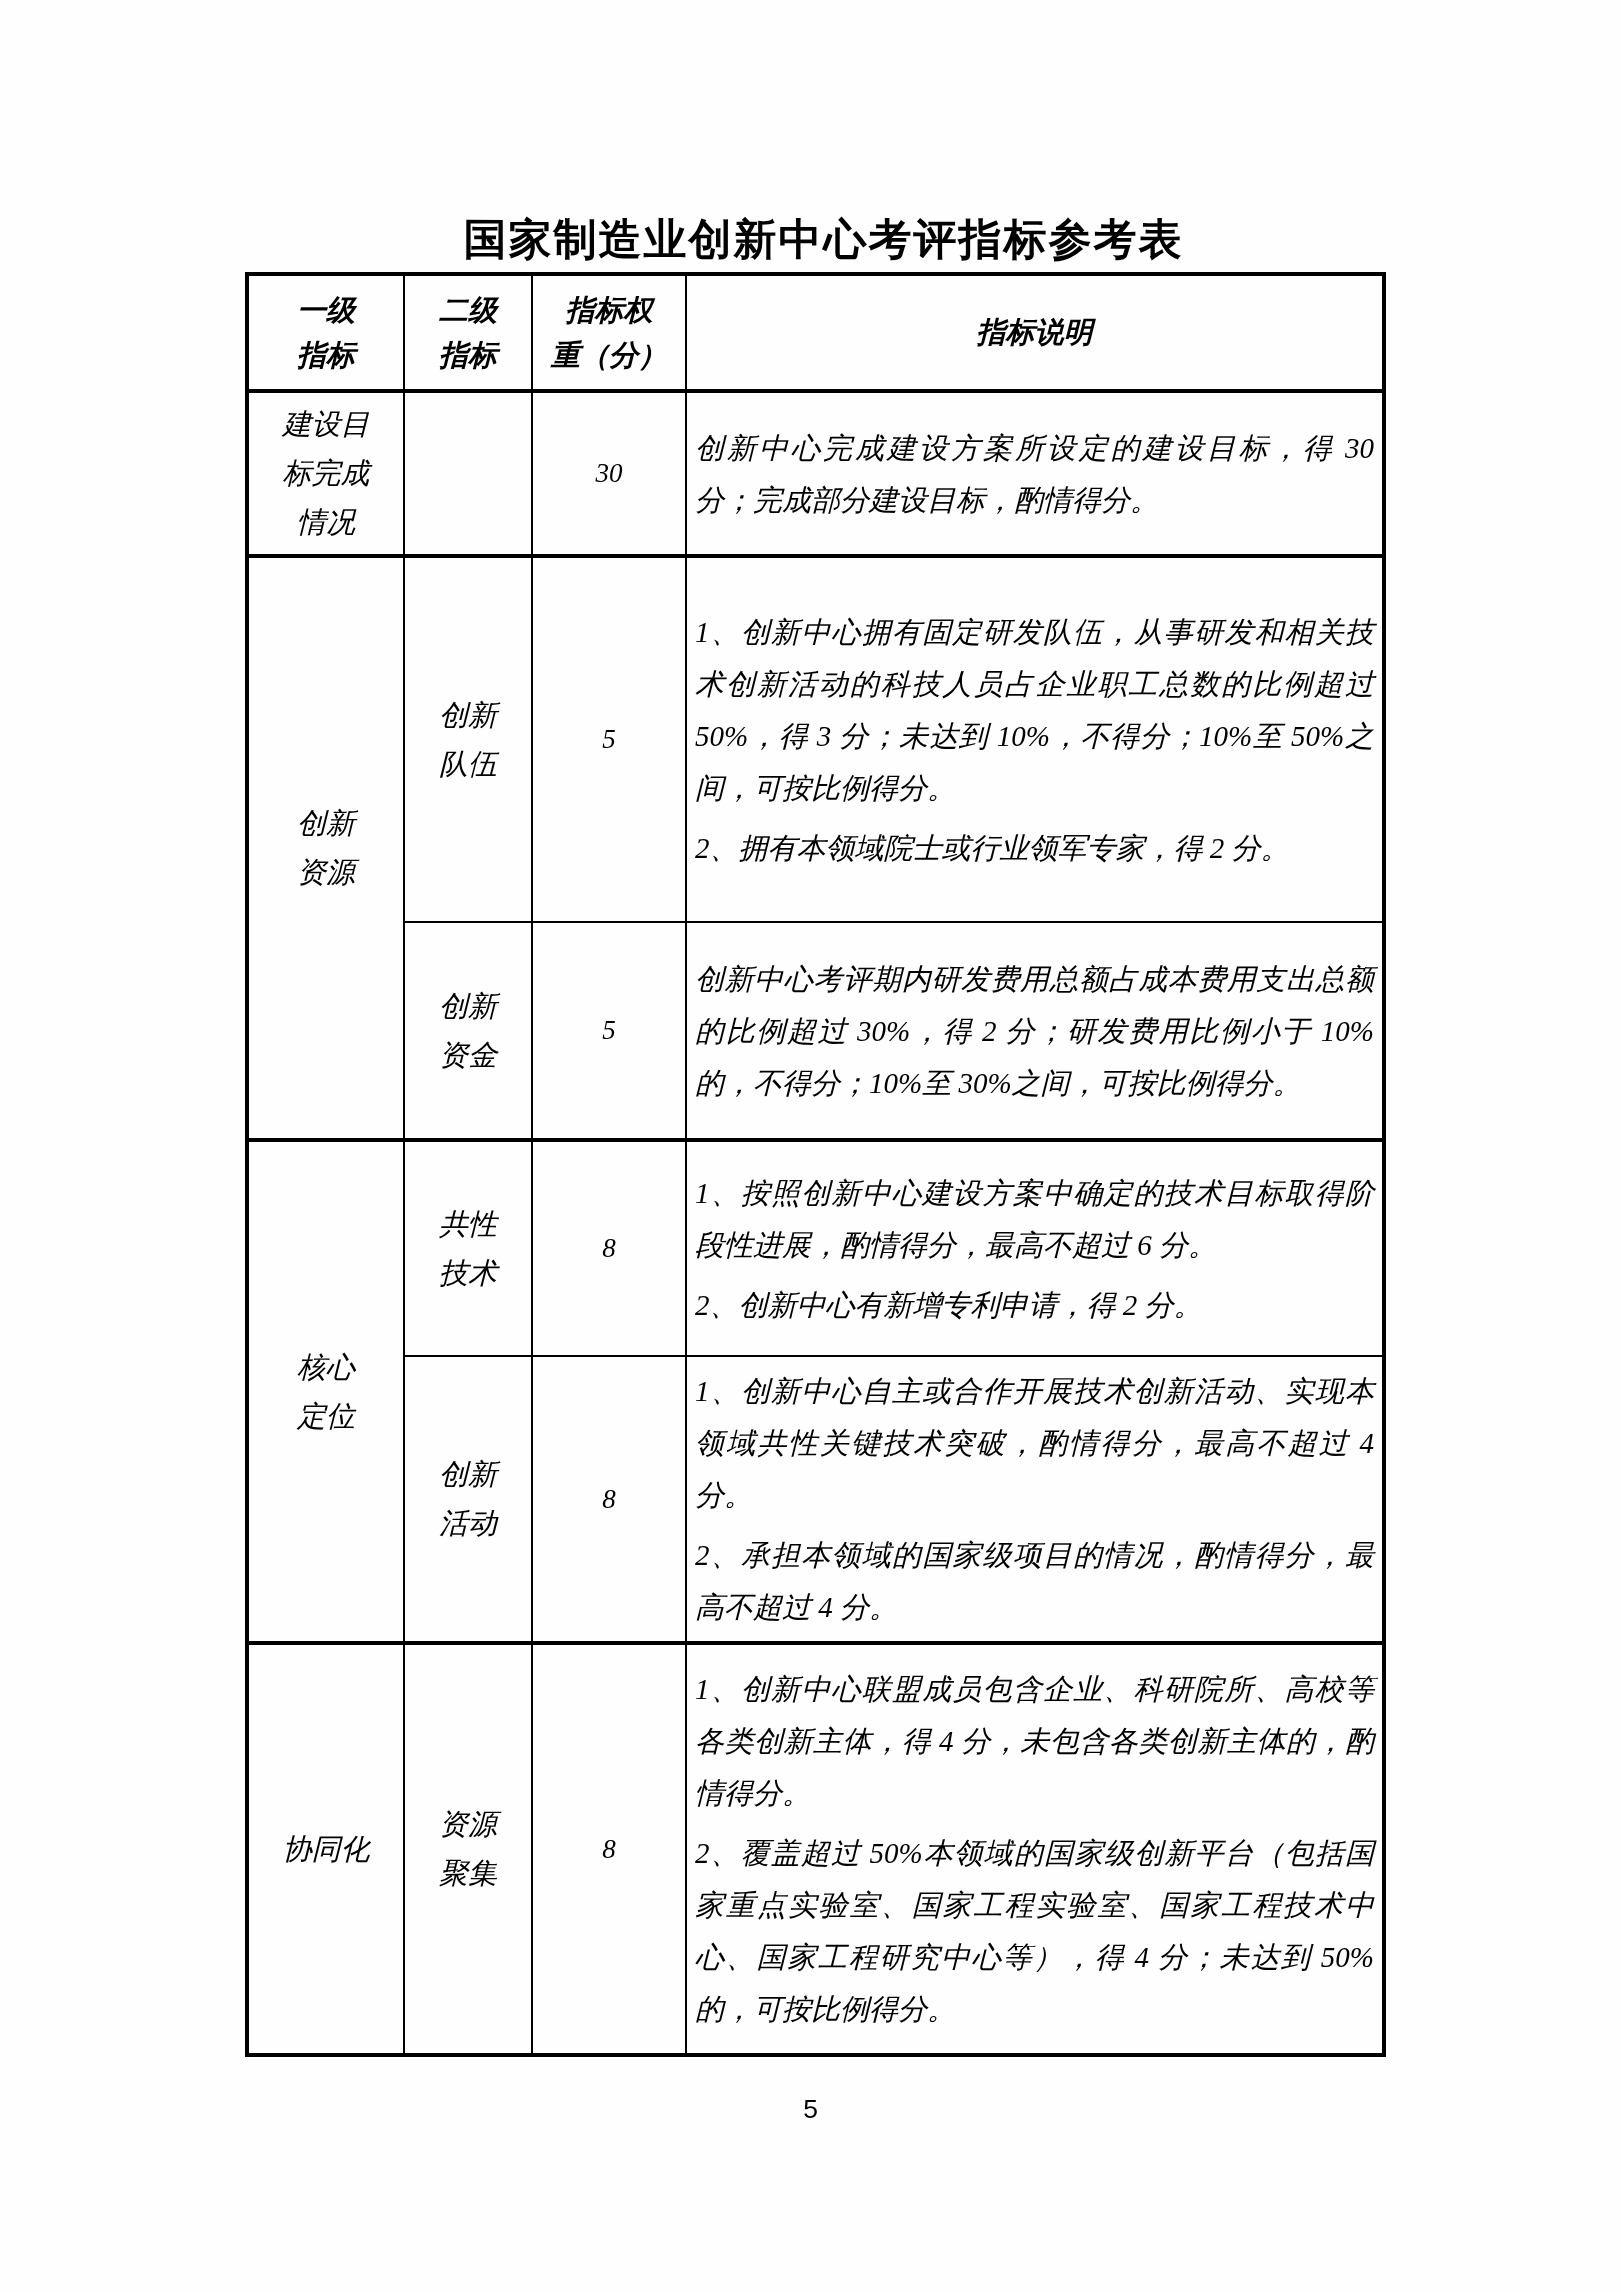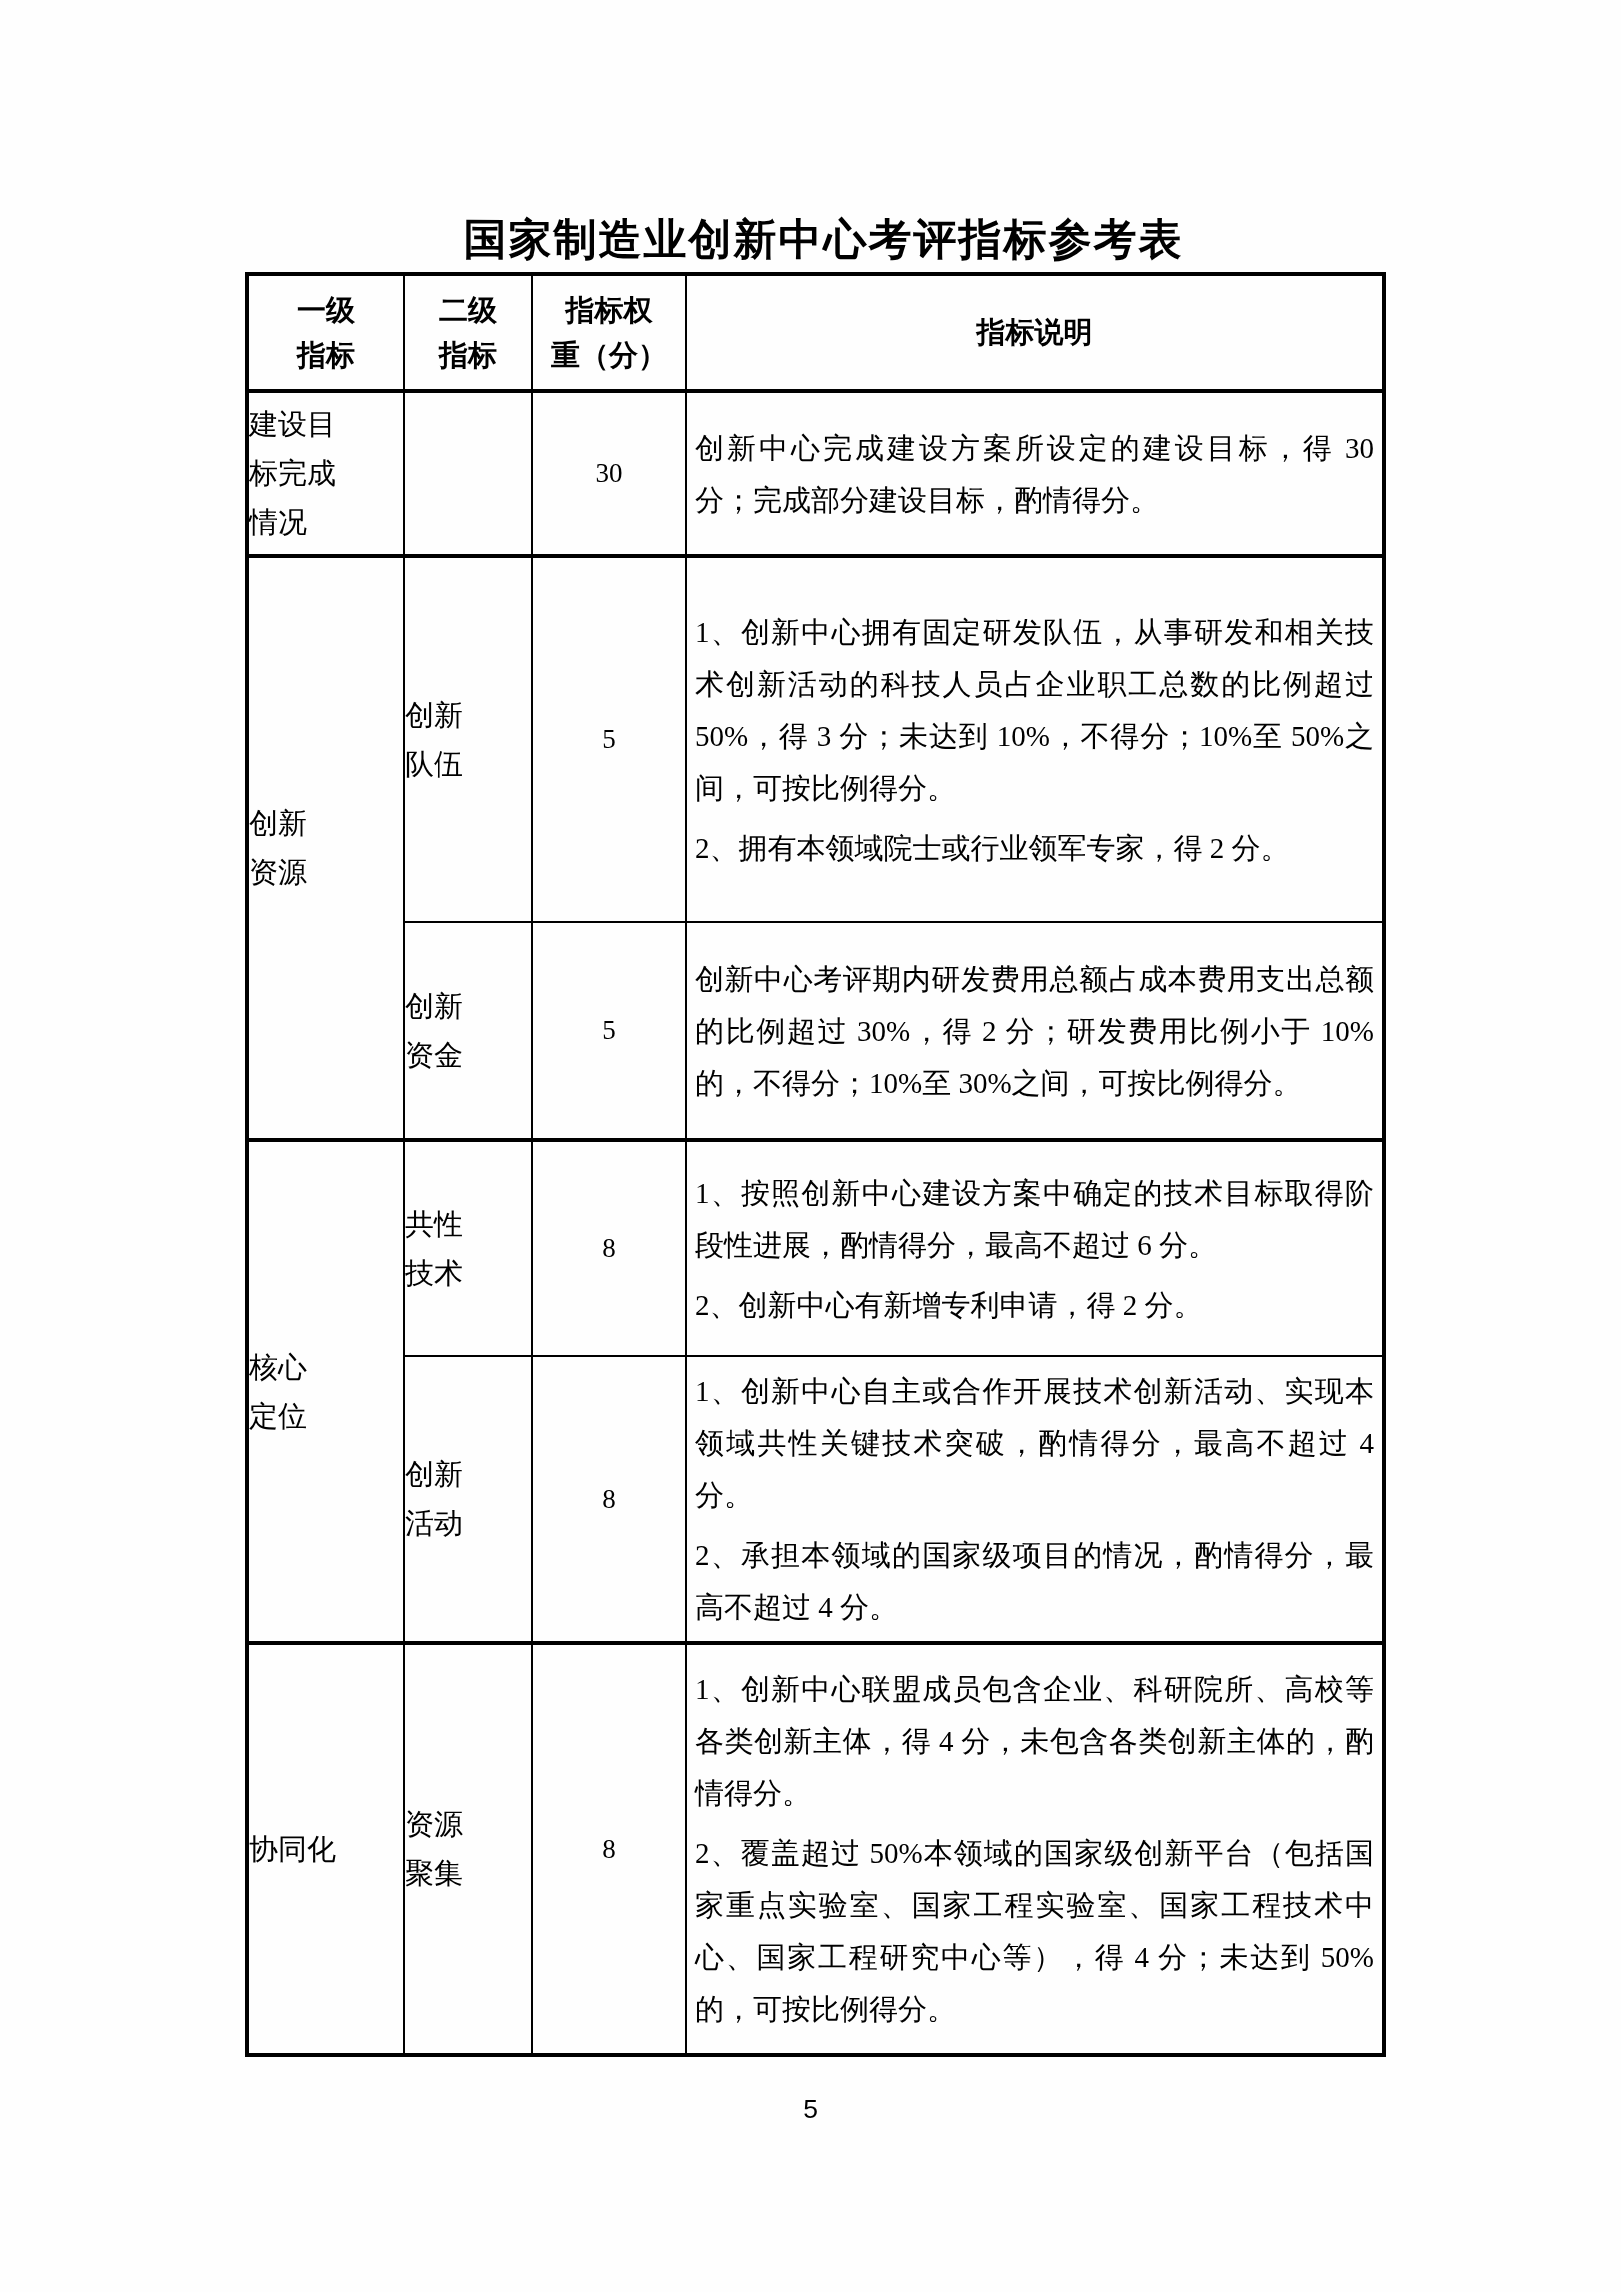--- a/index.html
+++ b/index.html
@@ -28,37 +28,39 @@
     margin: 13px;
   }
   table.eval {
     position: absolute;
     left: 245px;
     top: 272px;
     width: 1137px;
     border-collapse: collapse;
     table-layout: fixed;
     border: 4.9px solid #000;
+    font-style: italic;
   }
   table.eval th, table.eval td {
     border: 2.9px solid #000;
     vertical-align: middle;
     padding: 0;
   }
   tr.group-row > th, tr.group-row > td { border-top-width: 4.9px; }
   tr.sub-row > td { border-top-width: 2px; }
   th.hdr {
     font-size: 29px;
     font-weight: bold;
     text-align: center;
     white-space: pre-line;
     line-height: 45px;
   }
   td.lv1, td.lv2 {
     font-size: 29px;
+    text-align: center;
     white-space: pre-line;
     line-height: 49px;
   }
   td.wt {
     font-size: 27px;
     text-align: center;
   }
   td.desc {
     padding: 3.9px 23.5px 3.9px 27.4px;
   }

